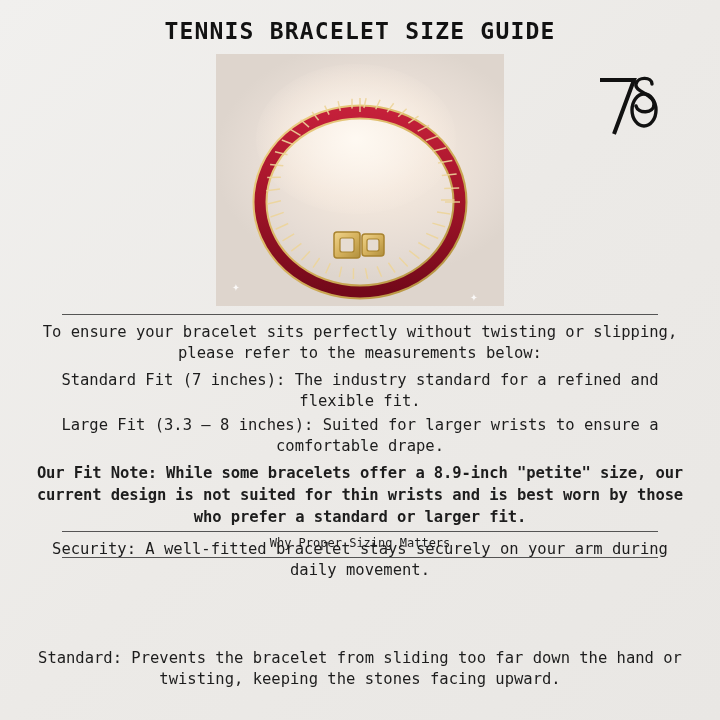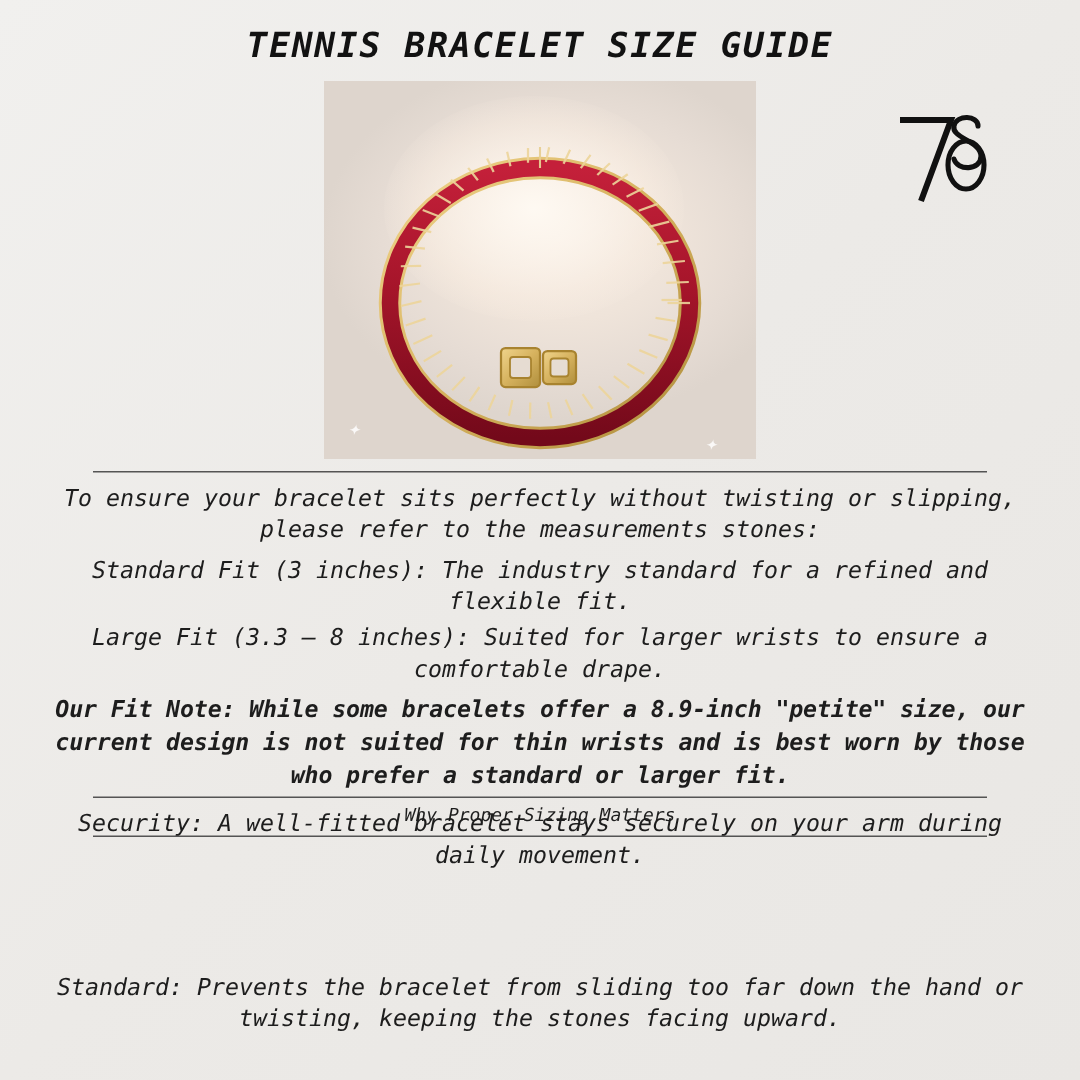--- a/index.html
+++ b/index.html
@@ -12,21 +12,20 @@
     background: #eeedeb;
     font-family: "DejaVu Sans Mono", monospace;
     color: #1b1b1b;
     overflow: hidden;
   }
   .page {
     position: relative;
     width: 720px;
     height: 720px;
     background: linear-gradient(135deg, #f1f0ee 0%, #eceae7 50%, #e9e7e4 100%);
-    font-style: italic;
   }
 
   
   .title {
     position: absolute;
     top: 18px;
     left: 0;
     width: 720px;
     text-align: center;
     font-family: "DejaVu Sans Mono", monospace;
@@ -212,22 +211,22 @@
         <rect x="146" y="180" width="22" height="22" rx="3" fill="url(#goldGrad)" stroke="#a8832f" stroke-width="1.5"></rect>
         <rect x="151" y="185" width="12" height="12" rx="2" fill="#e6dcd2" stroke="#a8832f" stroke-width="1.2"></rect>
       </g>
     </svg>
     <span class="sparkle s1">✦</span>
     <span class="sparkle s2">✦</span>
   </div>
 
   <div class="rule r1"></div>
 
-  <div class="txt intro">To ensure your bracelet sits perfectly without twisting or slipping, please refer to the measurements stones:</div>
-  <div class="txt standard">Standard Fit (3 inches): The industry standard for a refined and flexible fit.</div>
+  <div class="txt intro">To ensure your bracelet sits perfectly without twisting or slipping, please refer to the measurements below:</div>
+  <div class="txt standard">Standard Fit (7 inches): The industry standard for a refined and flexible fit.</div>
   <div class="txt large">Large Fit (3.3 – 8 inches): Suited for larger wrists to ensure a comfortable drape.</div>
   <div class="txt fitnote">Our Fit Note: While some bracelets offer a 8.9-inch "petite" size, our current design is not suited for thin wrists and is best worn by those who prefer a standard or larger fit.</div>
 
   <div class="rule r2"></div>
   <div class="txt why">Why Proper Sizing Matters</div>
   <div class="rule r3"></div>
 
   <div class="txt security">Security: A well-fitted bracelet stays securely on your arm during daily movement.</div>
   <div class="txt aesthetic">Standard: Prevents the bracelet from sliding too far down the hand or twisting, keeping the stones facing upward.</div>
 

